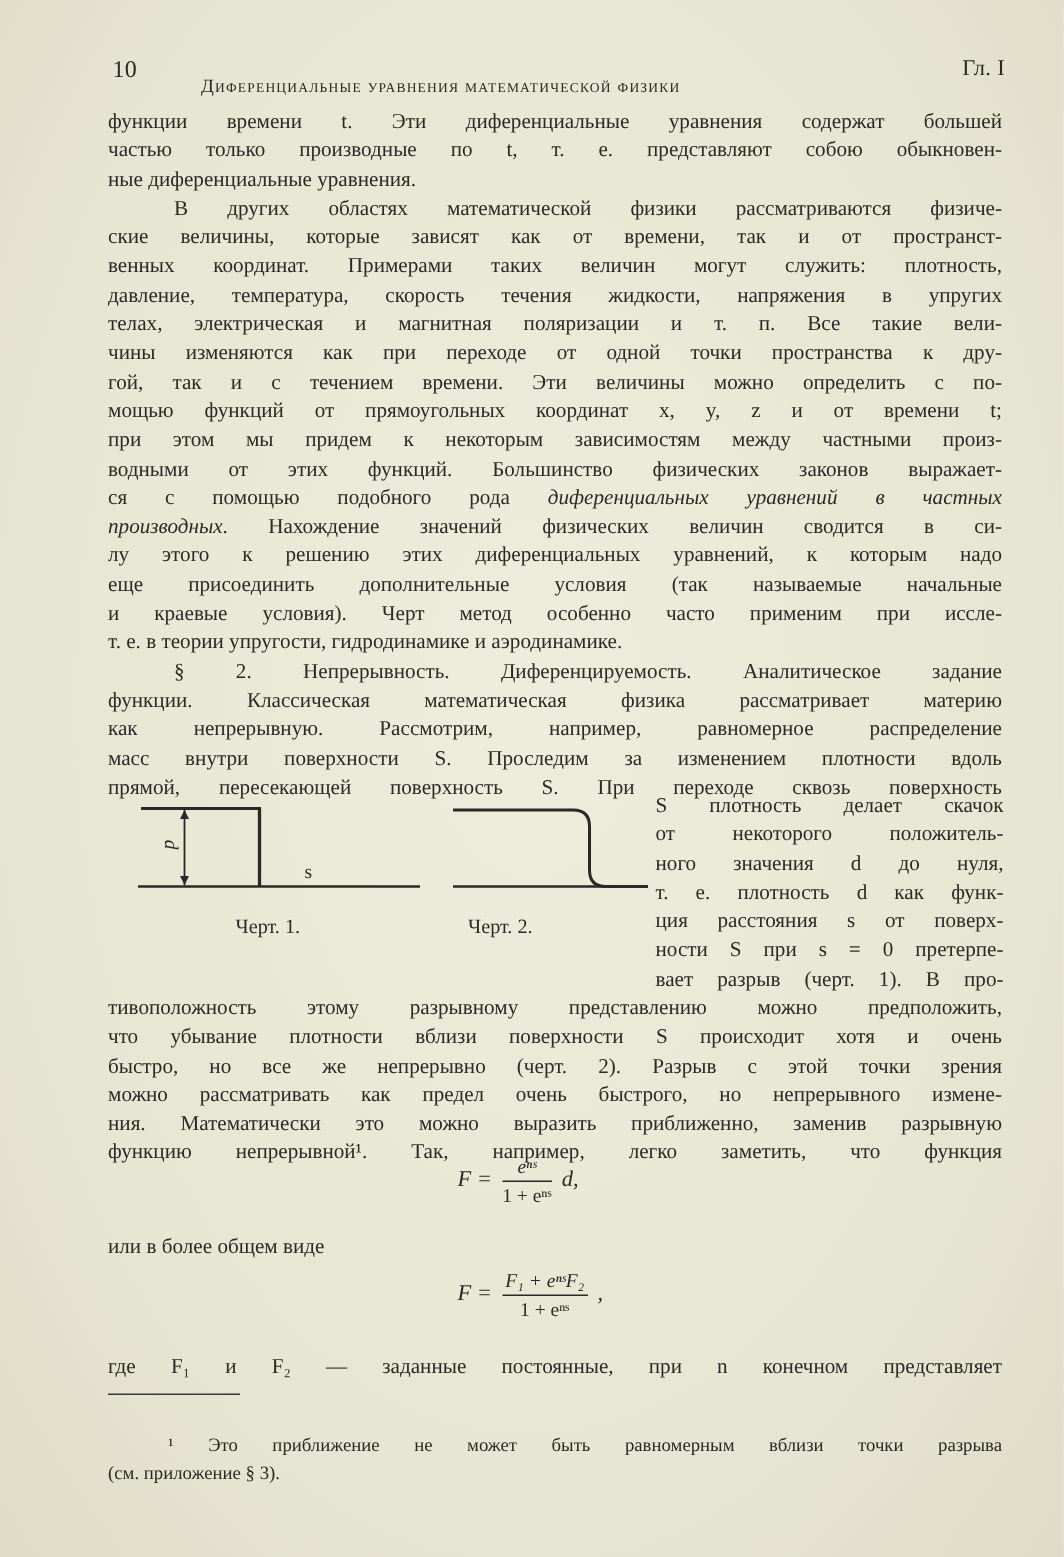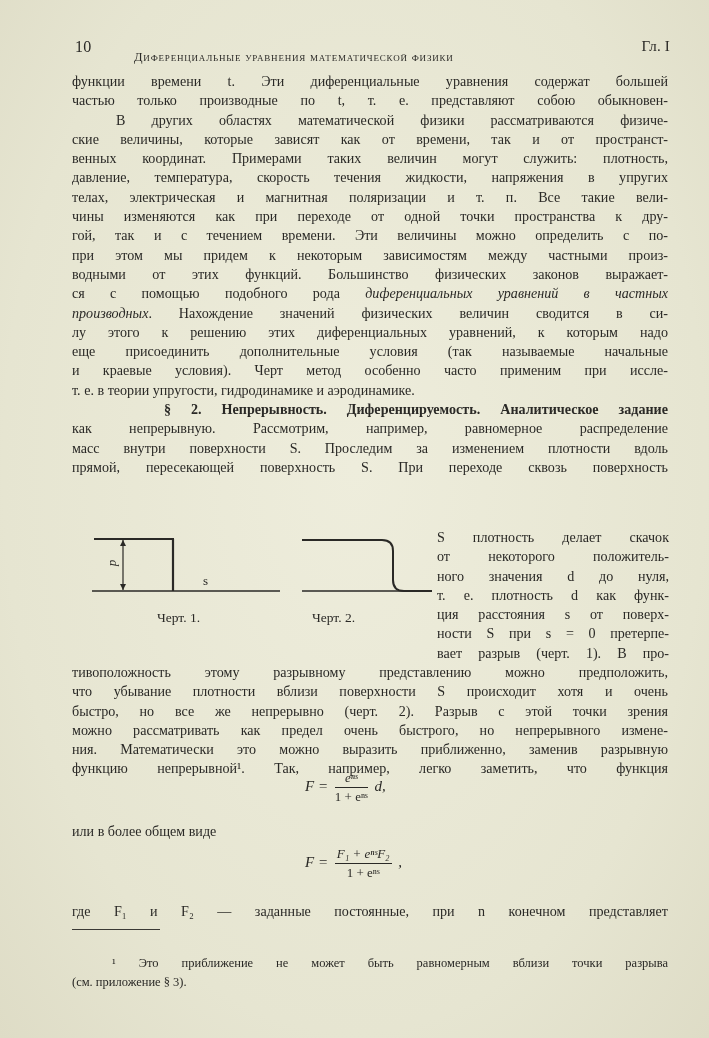--- a/index.html
+++ b/index.html
@@ -17,21 +17,21 @@
       font-size: 15px; letter-spacing: 0.2px;
     }
     .header .num { position: absolute; left: 3px; top: 0; font-size: 16px; }
     .header .title { position: absolute; left: 62px; top: 12px; font-size: 12.5px; letter-spacing: 0.8px; font-variant: small-caps; }
     .header .ch { position: absolute; right: 0; top: 0; font-size: 15px; }
     .text { position: absolute; left: 72px; width: 596px; font-size: 14.1px; line-height: 19.3px; }
     .line { display: block; white-space: nowrap; text-align: justify; text-align-last: justify; height: 19.3px; }
     .line.last { text-align-last: left; }
     .indent { padding-left: 44px; }
     .it { font-style: italic; }
-    .b { font-weight: bold; margin-left: 48px; }
+    .b { font-weight: normal; }
     .side { position: absolute; left: 437px; top: 528px; width: 232px; font-size: 14.1px; line-height: 19.3px; }
     .fig { position: absolute; }
     .cap { position: absolute; font-size: 13.5px; }
     .formula { position: absolute; font-size: 15px; font-style: italic; }
     .frac { display: inline-block; vertical-align: middle; text-align: center; margin: 0 3px; }
     .frac .num { display: block; border-bottom: 1px solid #2a2926; padding: 0 2px 1px; font-size: 13px; }
     .frac .den { display: block; padding-top: 1px; font-size: 13px; font-style: normal; }
     .rule { position: absolute; left: 72px; top: 929px; width: 88px; height: 1px; background: #3a3935; }
     .foot { position: absolute; left: 72px; top: 942px; width: 596px; font-size: 12.5px; line-height: 19px; }
   </style>
@@ -42,38 +42,41 @@
 
   <div class="header">
     <span class="num">10</span>
     <span class="title">Диференциальные уравнения математической физики</span>
     <span class="ch">Гл. I</span>
   </div>
 
   <div class="text" style="top:72px;">
     <span class="line">функции времени t. Эти диференциальные уравнения содержат большей</span>
     <span class="line">частью только производные по t, т. е. представляют собою обыкновен-</span>
+    <span class="line last">ные диференциальные уравнения.</span>
 
     <span class="line indent">В других областях математической физики рассматриваются физиче-</span>
     <span class="line">ские величины, которые зависят как от времени, так и от пространст-</span>
     <span class="line">венных координат. Примерами таких величин могут служить: плотность,</span>
     <span class="line">давление, температура, скорость течения жидкости, напряжения в упругих</span>
     <span class="line">телах, электрическая и магнитная поляризации и т. п. Все такие вели-</span>
     <span class="line">чины изменяются как при переходе от одной точки пространства к дру-</span>
     <span class="line">гой, так и с течением времени. Эти величины можно определить с по-</span>
+    <span class="line">мощью функций от прямоугольных координат x, y, z и от времени t;</span>
     <span class="line">при этом мы придем к некоторым зависимостям между частными произ-</span>
     <span class="line">водными от этих функций. Большинство физических законов выражает-</span>
     <span class="line"><span>ся с помощью подобного рода </span><span class="it">диференциальных уравнений в частных</span></span>
     <span class="line"><span class="it">производных</span><span>. Нахождение значений физических величин сводится в си-</span></span>
     <span class="line">лу этого к решению этих диференциальных уравнений, к которым надо</span>
     <span class="line">еще присоединить дополнительные условия (так называемые начальные</span>
     <span class="line">и краевые условия). Черт метод особенно часто применим при иссле-</span>
     <span class="line last">т. е. в теории упругости, гидродинамике и аэродинамике.</span>
 
     <span class="line indent b">§ 2. Непрерывность. Диференцируемость. Аналитическое задание</span>
+    <span class="line"><span class="b">функции.</span><span> Классическая математическая физика рассматривает материю</span></span>
     <span class="line">как непрерывную. Рассмотрим, например, равномерное распределение</span>
     <span class="line">масс внутри поверхности S. Проследим за изменением плотности вдоль</span>
     <span class="line">прямой, пересекающей поверхность S. При переходе сквозь поверхность</span>
   </div>
 
   <svg class="fig" style="left:92px; top:536px;" width="190" height="58">
     <line x1="2" y1="3" x2="82" y2="3" stroke="#2a2926" stroke-width="2"></line>
     <line x1="81" y1="3" x2="81" y2="55" stroke="#2a2926" stroke-width="2.2"></line>
     <line x1="31" y1="4" x2="31" y2="54" stroke="#2a2926" stroke-width="1.2"></line>
     <polygon points="28,10 31,4 34,10" fill="#2a2926"></polygon>

